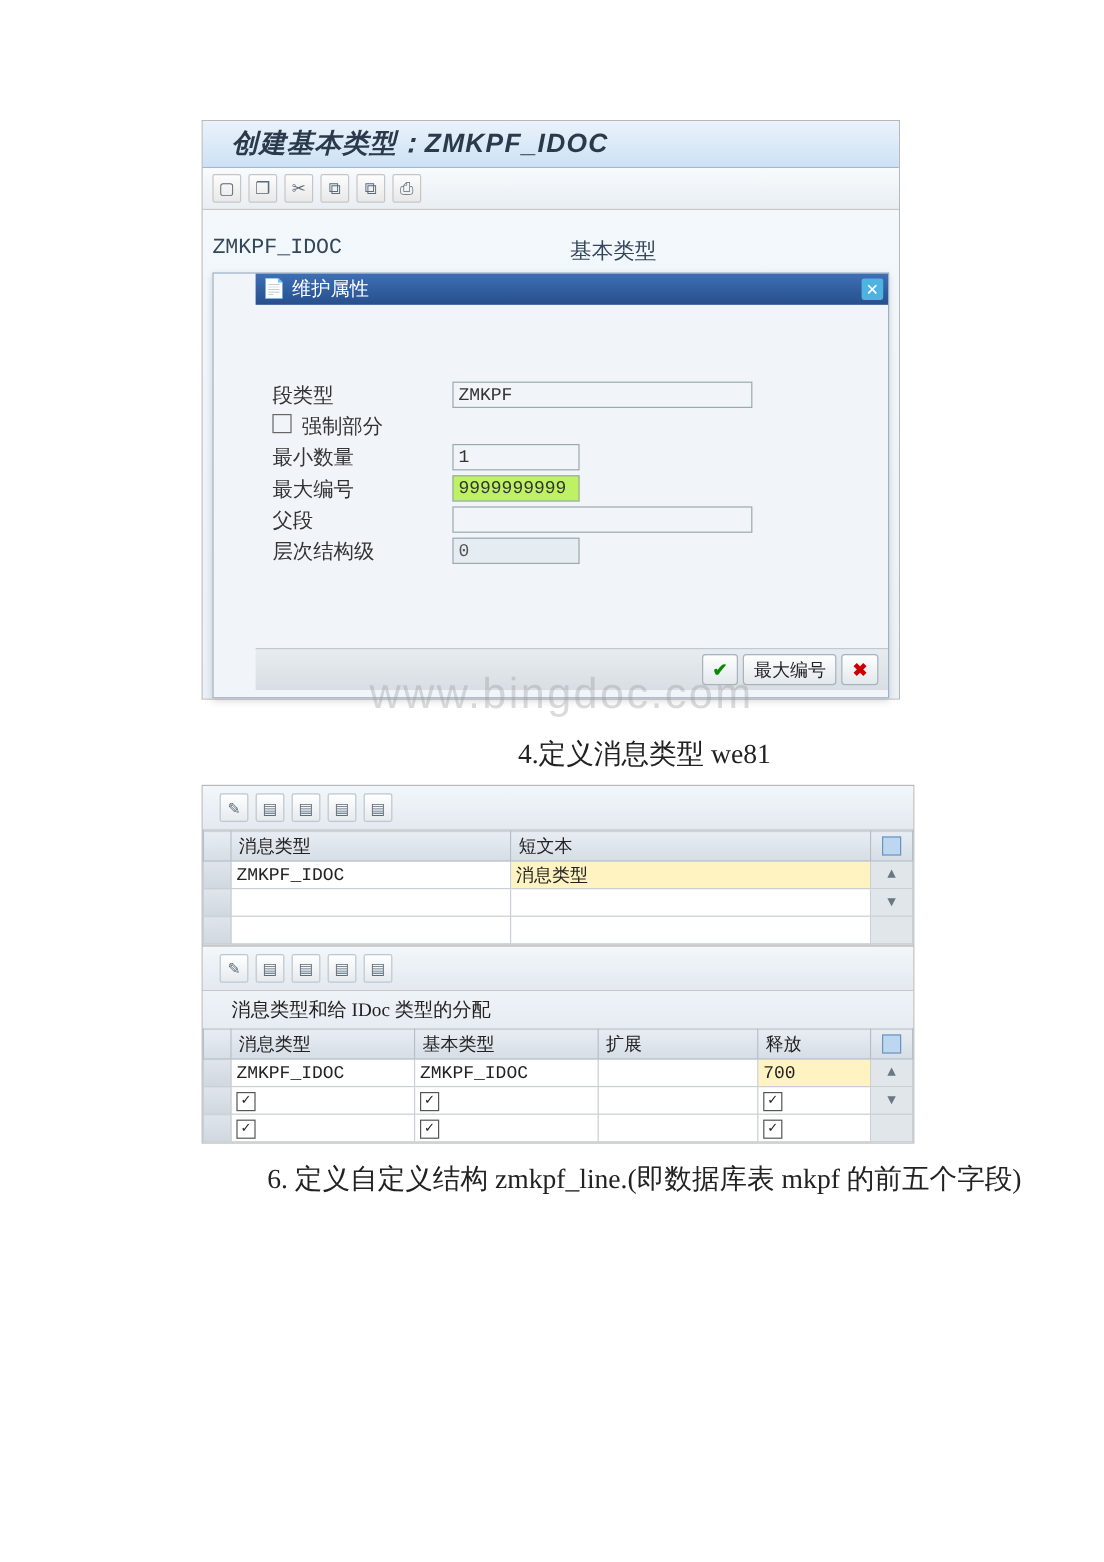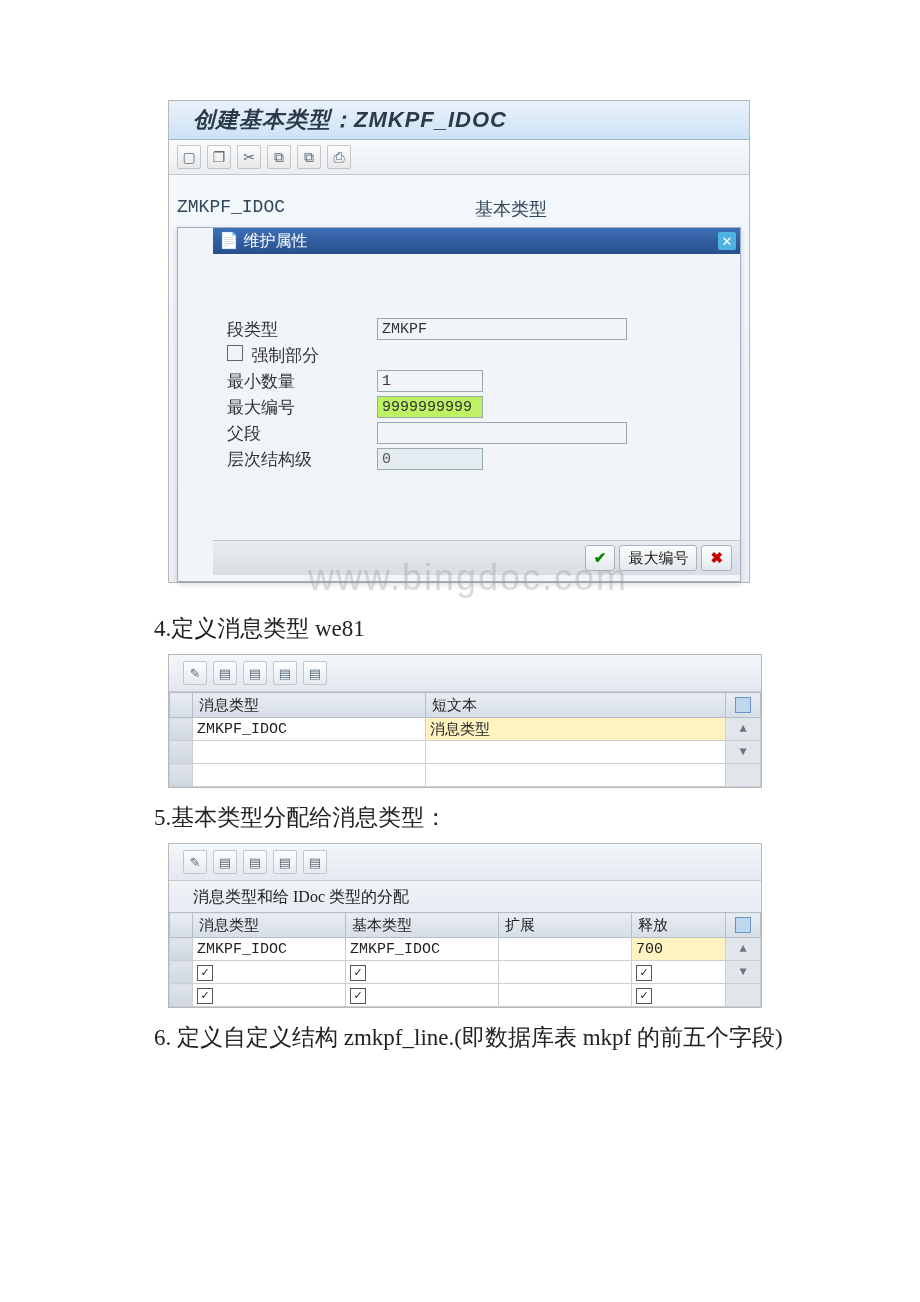--- a/index.html
+++ b/index.html
@@ -17,20 +17,21 @@
     box-sizing: border-box;
   }
   .block {
     margin-left: 168px;
     margin-right: 168px;
   }
   .step-text {
     margin: 14px 0 10px 154px;
     font-size: 23px;
     font-family: "SimSun", serif;
+    text-align: center;
   }
 
   
   .sap1 {
     width: 580px;
     border: 1px solid #b8b8b8;
   }
   .sap1-titlebar {
     height: 38px;
     background: linear-gradient(#eaf2fb, #cde1f5);
@@ -361,21 +362,20 @@
       <tr>
         <td class="sel"></td>
         <td></td>
         <td></td>
         <td class="scrollcell"></td>
       </tr>
     </tbody>
       </table>
   </div>
 
-  <div class="step-text">5.基本类型分配给消息类型：</div>
 
   <div class="sap3">
     <div class="sap-tool2">
       <span class="tbtn">✎</span>
       <span class="tbtn">▤</span>
       <span class="tbtn">▤</span>
       <span class="tbtn">▤</span>
       <span class="tbtn">▤</span>
     </div>
     <div class="tcap">消息类型和给 IDoc 类型的分配</div>

